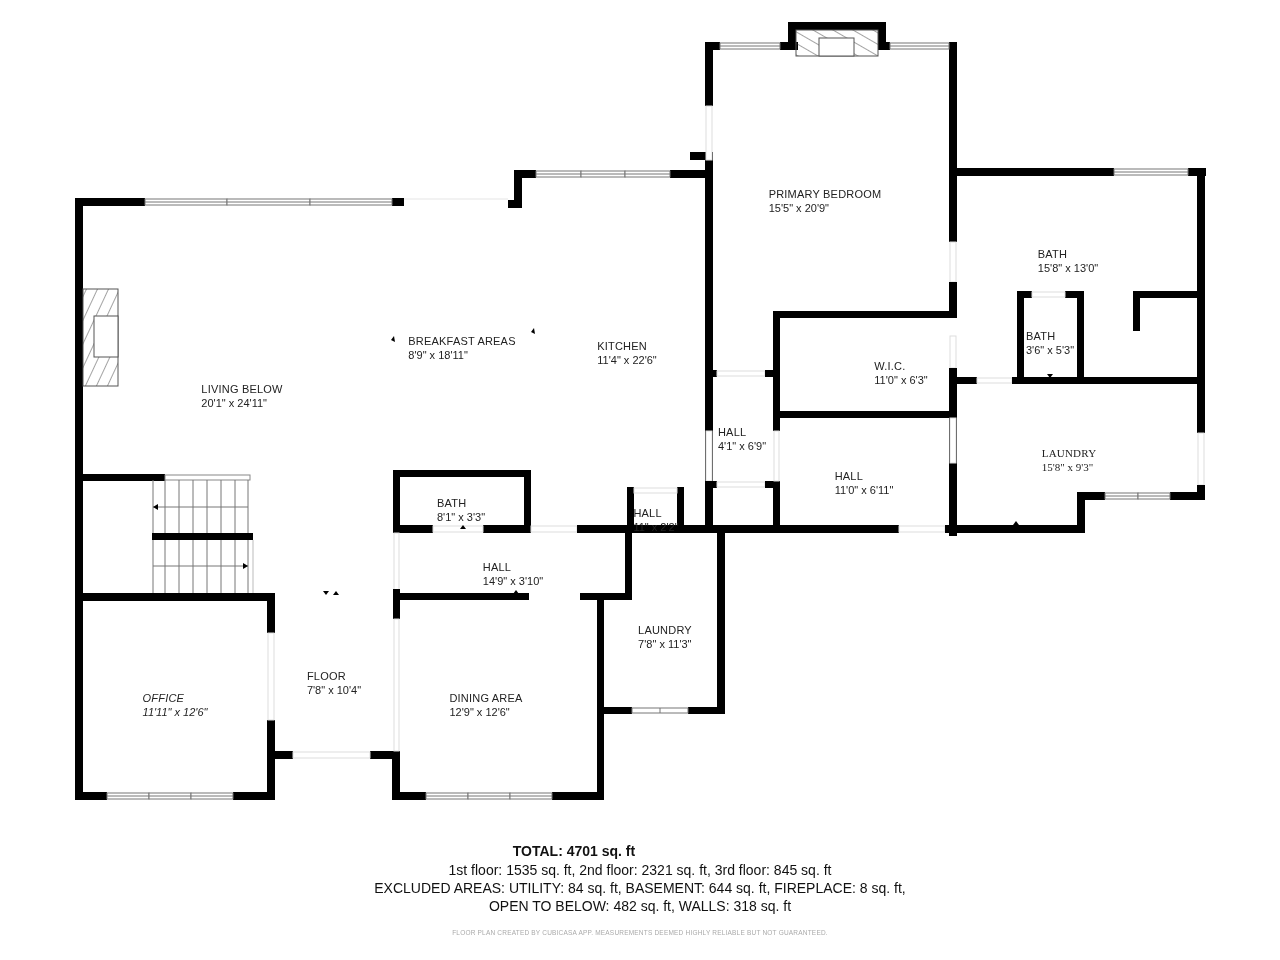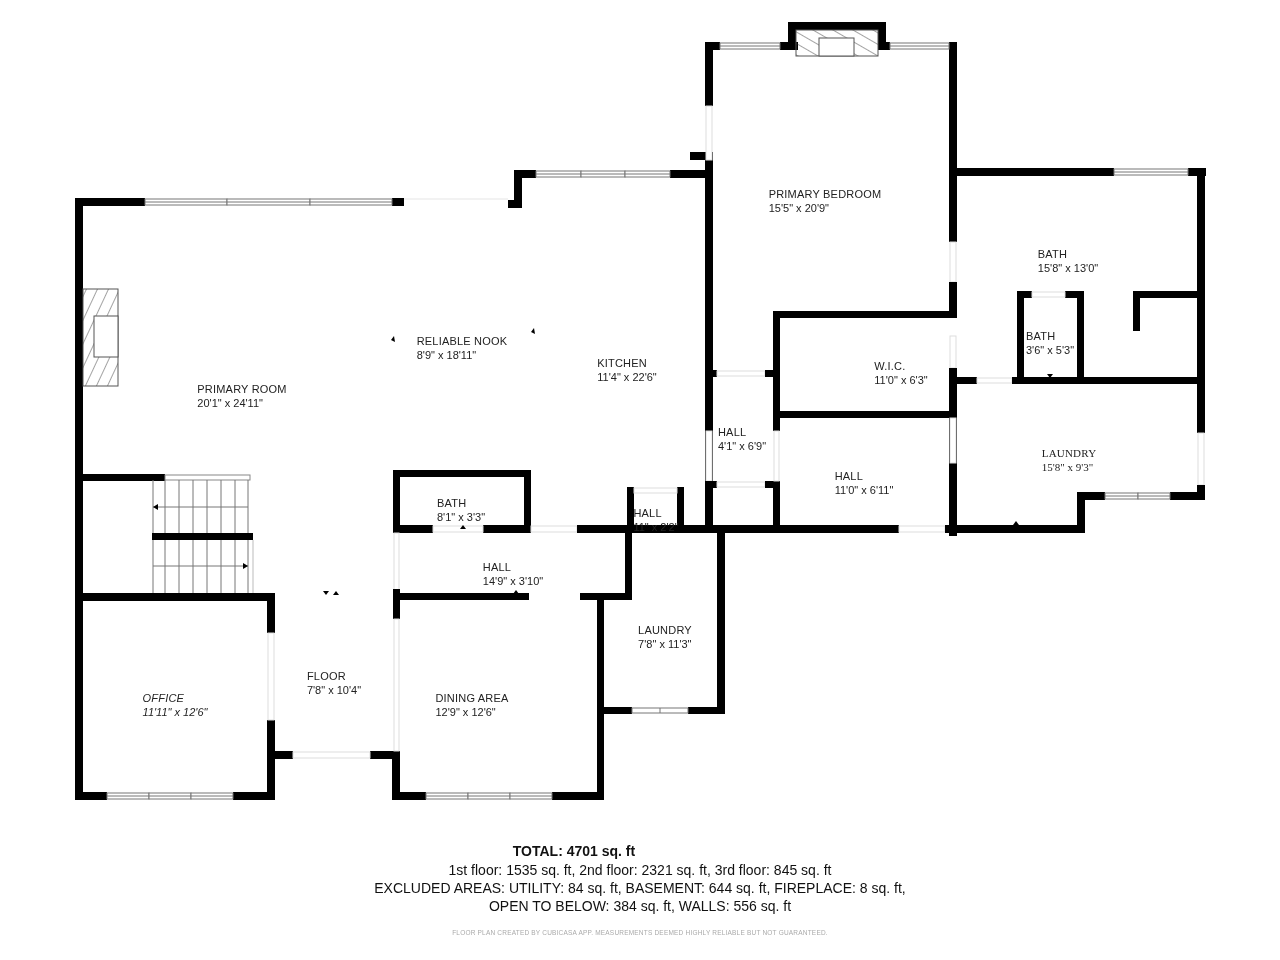--- a/index.html
+++ b/index.html
@@ -282,29 +282,29 @@
   </div>
   <div class="room-label" style="left:1050px; top:329px;">
     <span class="name">BATH</span>
     <span class="dims">3'6" x 5'3"</span>
   </div>
   <div class="room-label" style="left:864px; top:359px;margin-left:37px;">
     <span class="name">W.I.C.</span>
     <span class="dims">11'0" x 6'3"</span>
   </div>
   <div class="room-label" style="left:462px; top:334px;">
-    <span class="name">RELIABLE NOOK</span>
+    <span class="name">BREAKFAST AREAS</span>
     <span class="dims">8'9" x 18'11"</span>
   </div>
-  <div class="room-label" style="left:627px; top:356px;">
+  <div class="room-label" style="left:627px; top:339px;">
     <span class="name">KITCHEN</span>
     <span class="dims">11'4" x 22'6"</span>
   </div>
   <div class="room-label" style="left:242px; top:382px;">
-    <span class="name">PRIMARY ROOM</span>
+    <span class="name">LIVING BELOW</span>
     <span class="dims">20'1" x 24'11"</span>
   </div>
   <div class="room-label" style="left:742px; top:425px;">
     <span class="name">HALL</span>
     <span class="dims">4'1" x 6'9"</span>
   </div>
   <div class="room-label" style="left:864px; top:469px;">
     <span class="name">HALL</span>
     <span class="dims">11'0" x 6'11"</span>
   </div>
@@ -329,23 +329,23 @@
     <span class="dims">7'8" x 11'3"</span>
   </div>
   <div class="room-label" style="left:175px; top:691px;font-style:italic;">
     <span class="name">OFFICE</span>
     <span class="dims">11'11" x 12'6"</span>
   </div>
   <div class="room-label" style="left:334px; top:669px;">
     <span class="name">FLOOR</span>
     <span class="dims">7'8" x 10'4"</span>
   </div>
-  <div class="room-label" style="left:472px; top:691px;">
+  <div class="room-label" style="left:486px; top:691px;">
     <span class="name">DINING AREA</span>
     <span class="dims">12'9" x 12'6"</span>
   </div>
 </div>
 
 <div id="sum-total">TOTAL: 4701 sq. ft</div>
 <div class="sum-line" style="top:862px;">1st floor: 1535 sq. ft, 2nd floor: 2321 sq. ft, 3rd floor: 845 sq. ft</div>
 <div class="sum-line" style="top:880px;">EXCLUDED AREAS: UTILITY: 84 sq. ft, BASEMENT: 644 sq. ft, FIREPLACE: 8 sq. ft,</div>
-<div class="sum-line" style="top:898px;">OPEN TO BELOW: 384 sq. ft, WALLS: 556 sq. ft</div>
+<div class="sum-line" style="top:898px;">OPEN TO BELOW: 482 sq. ft, WALLS: 318 sq. ft</div>
 <div id="credit">FLOOR PLAN CREATED BY CUBICASA APP. MEASUREMENTS DEEMED HIGHLY RELIABLE BUT NOT GUARANTEED.</div>
 
 </body></html>

